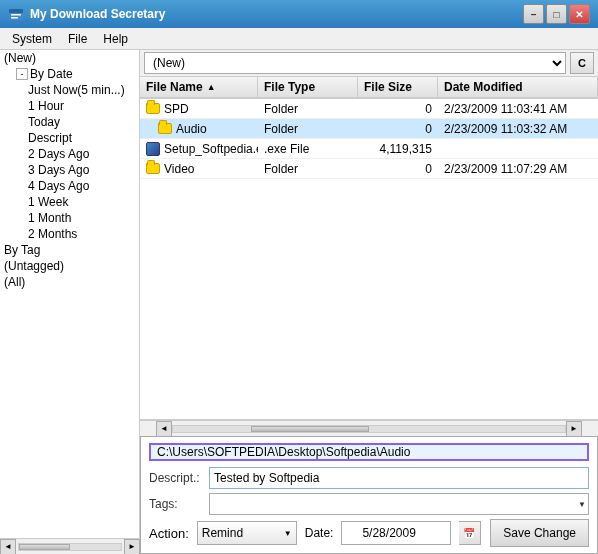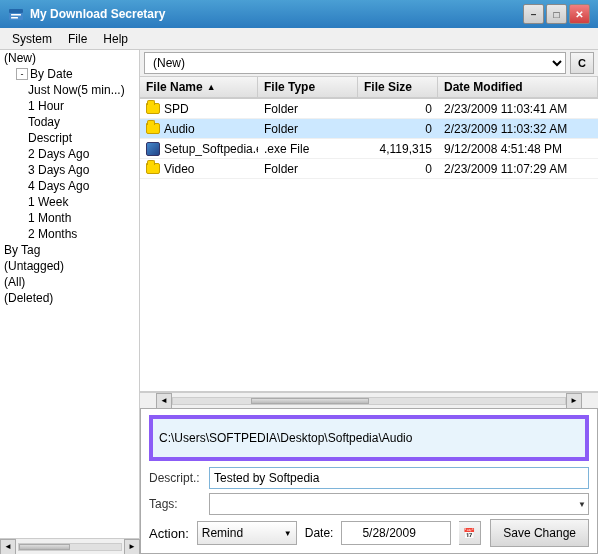--- a/index.html
+++ b/index.html
@@ -175,21 +175,21 @@
       overflow-y: auto;
       overflow-x: hidden;
     }
     .file-row {
       display: grid;
       grid-template-columns: 1fr 100px 80px 160px;
       height: 20px;
       border-bottom: 1px solid #f0f0f0;
       cursor: pointer;
     }
-    .file-row.selected { background: #cce8ff; }
+    .file-row.selected { background: #cce8ff; padding-left: 12px; }
     .file-cell {
       padding: 2px 6px;
       font-size: 12px;
       display: flex;
       align-items: center;
       white-space: nowrap;
       overflow: hidden;
     }
     .file-cell.right { justify-content: flex-end; }
     .small-folder-icon {
@@ -265,22 +265,22 @@
 
     
     .bottom-panel {
       background: white;
       border: 1px solid #aaa;
       margin: 0;
       padding: 6px 8px;
     }
     .path-row {
       background: #e8f4fc;
-      border: 4px solid #8b5cf6;
-      padding: 12px 6px;
+      border: 2px solid #8b5cf6;
+      padding: 0 6px;
       font-size: 12px;
       margin-bottom: 6px;
     }
     .field-row {
       display: flex;
       align-items: center;
       margin-bottom: 4px;
     }
     .field-label {
       width: 60px;
@@ -413,21 +413,20 @@
     <div class="tree-item tree-indent-2">Descript</div>
     <div class="tree-item tree-indent-2">2 Days Ago</div>
     <div class="tree-item tree-indent-2">3 Days Ago</div>
     <div class="tree-item tree-indent-2">4 Days Ago</div>
     <div class="tree-item tree-indent-2">1 Week</div>
     <div class="tree-item tree-indent-2">1 Month</div>
     <div class="tree-item tree-indent-2">2 Months</div>
     <div class="tree-item">By Tag</div>
     <div class="tree-item">(Untagged)</div>
     <div class="tree-item">(All)</div>
-    <div class="tree-item">(Deleted)</div>
   </div>
 
   <div class="right-panel">
 
     <div class="toolbar-row">
       <select class="toolbar-dropdown">
         <option>(New)</option>
       </select>
       <div class="toolbar-btn">C</div>
     </div>
@@ -467,21 +466,20 @@
           <div class="file-cell right">0</div>
           <div class="file-cell">2/23/2009 11:03:32 AM</div>
         </div>
         <div class="file-row">
           <div class="file-cell">
             <span class="exe-icon"></span>
             Setup_Softpedia.exe
           </div>
           <div class="file-cell">.exe File</div>
           <div class="file-cell right">4,119,315</div>
-          <div class="file-cell">9/12/2008 4:51:48 PM</div>
         </div>
         <div class="file-row">
           <div class="file-cell">
             <span class="small-folder-icon"></span>
             Video
           </div>
           <div class="file-cell">Folder</div>
           <div class="file-cell right">0</div>
           <div class="file-cell">2/23/2009 11:07:29 AM</div>
         </div>

